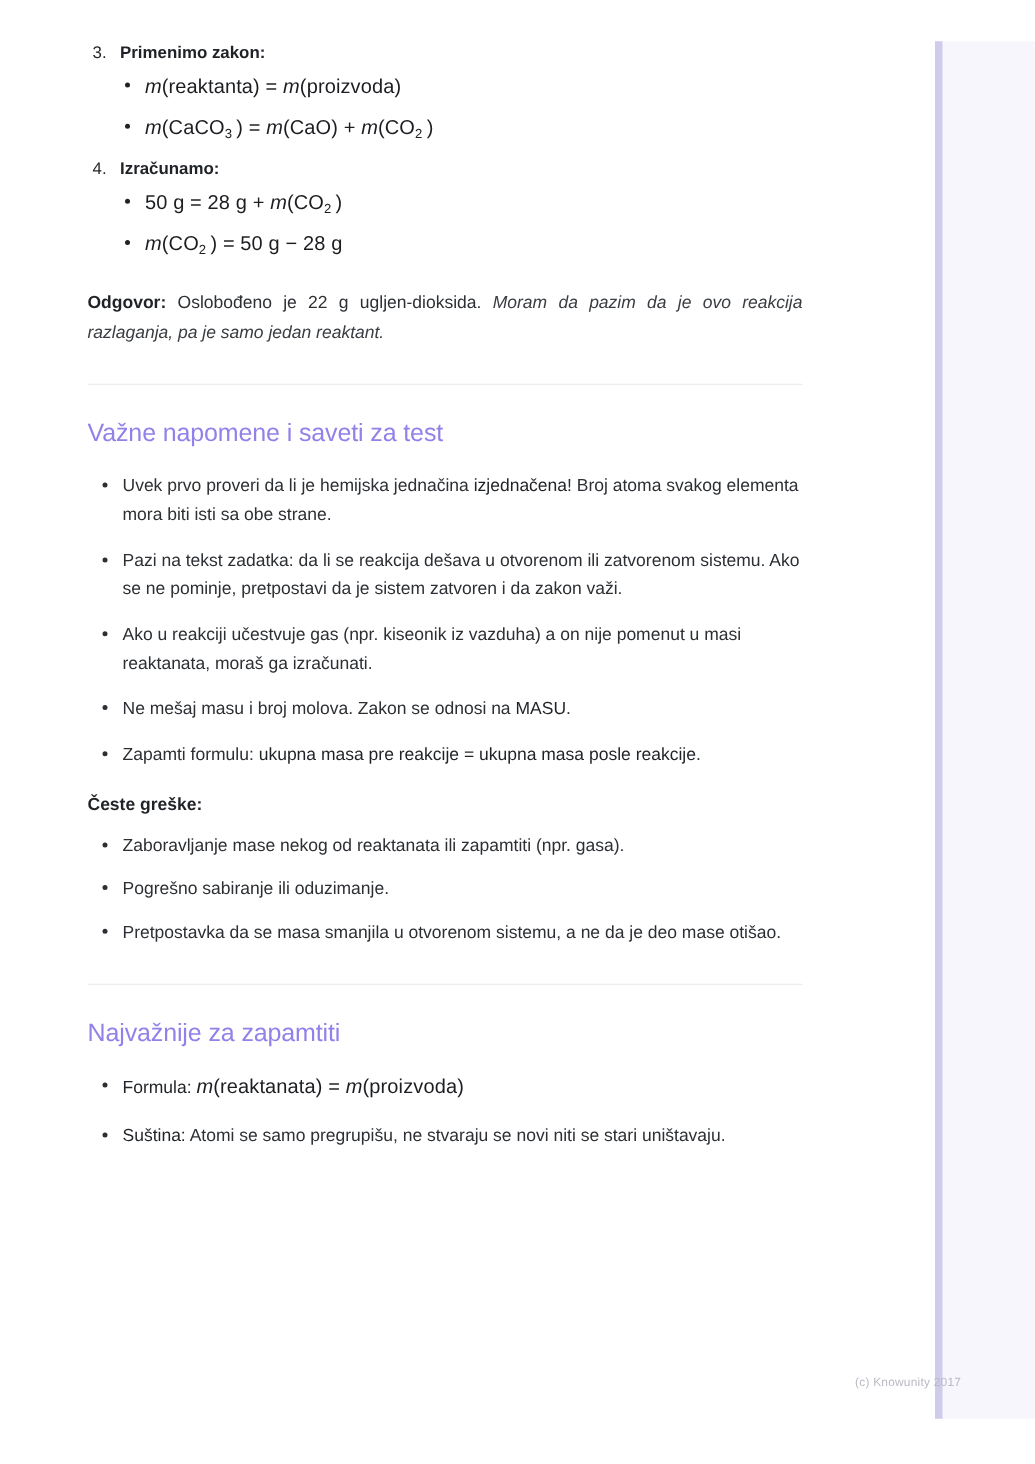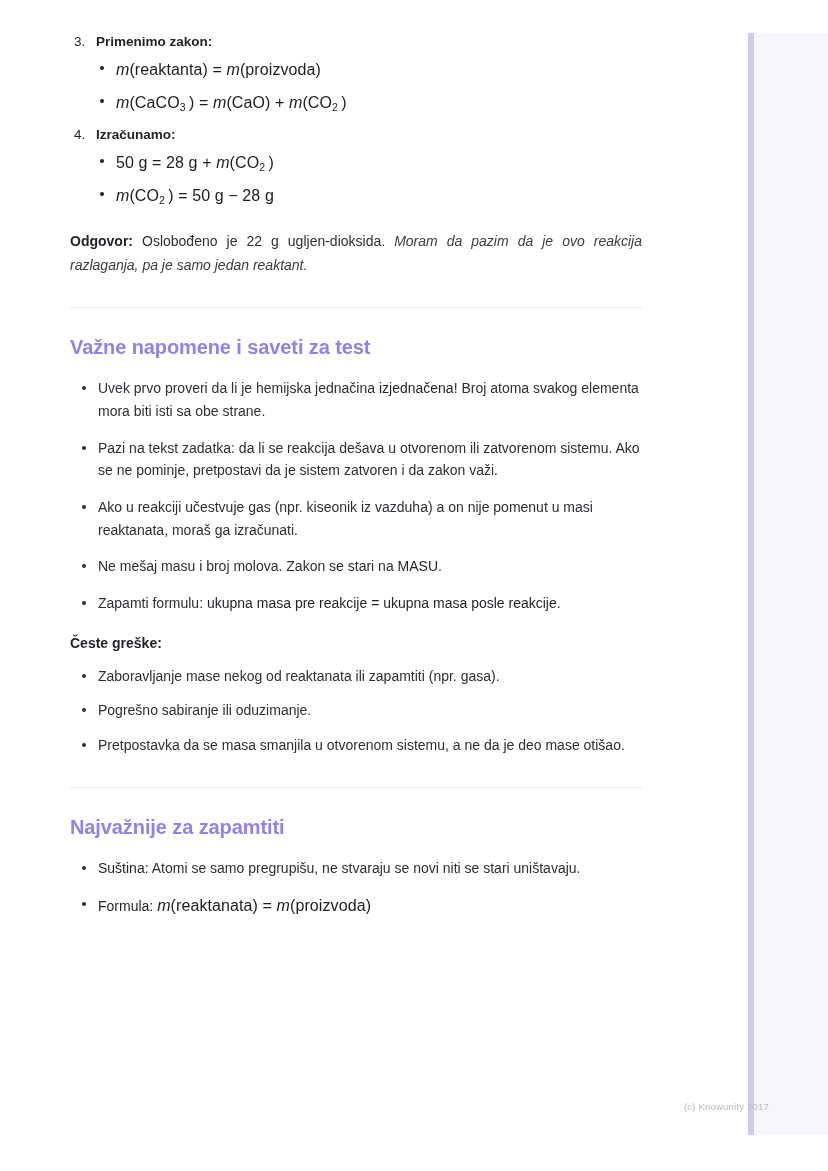--- a/index.html
+++ b/index.html
@@ -109,21 +109,21 @@
     margin: 30px 0 0 0;
     height: 1px;
     background: #ececec;
     border: 0;
   }
 
   
   .section-title {
     margin: 28px 0 18px 0;
     font-size: 20px;
-    font-weight: 700;
+    font-weight: 400;
     color: #9181e8;
     letter-spacing: -0.1px;
   }
 
   
   ul.bullets {
     list-style: none;
     margin: 0;
     padding: 0 0 0 28px;
   }
@@ -212,43 +212,43 @@
     <li>
       <span>Uvek prvo proveri da li je hemijska jednačina </span><b>izjednačena</b><span>! Broj atoma svakog elementa mora biti isti sa obe strane.</span>
     </li>
     <li>
       <span>Pazi na tekst zadatka: da li se reakcija dešava u otvorenom ili zatvorenom sistemu. Ako se ne pominje, pretpostavi da je sistem zatvoren i da zakon važi.</span>
     </li>
     <li>
       <span>Ako u reakciji učestvuje gas (npr. kiseonik iz vazduha) a on nije pomenut u masi reaktanata, moraš ga izračunati.</span>
     </li>
     <li>
-      <span>Ne mešaj masu i broj molova. Zakon se stari na </span><b>MASU</b><span>.</span>
+      <span>Ne mešaj masu i broj molova. Zakon se odnosi na </span><b>MASU</b><span>.</span>
     </li>
     <li>
       <span>Zapamti formulu: </span><b>ukupna masa pre reakcije = ukupna masa posle reakcije</b><span>.</span>
     </li>
   </ul>
 
   <div class="sub-heading">Česte greške:</div>
 
   <ul class="bullets tight">
     <li>Zaboravljanje mase nekog od reaktanata ili zapamtiti (npr. gasa).</li>
     <li>Pogrešno sabiranje ili oduzimanje.</li>
     <li>Pretpostavka da se masa smanjila u otvorenom sistemu, a ne da je deo mase otišao.</li>
   </ul>
 
   <hr class="divider">
 
   <h2 class="section-title">Najvažnije za zapamtiti</h2>
 
   <ul class="bullets">
     <li>
+      <b>Formula:</b><span> </span><span class="mathline"><span class="mi">m</span>(reaktanata) = <span class="mi">m</span>(proizvoda)</span>
+    </li>
+    <li>
       <b>Suština:</b><span> Atomi se samo pregrupišu, ne stvaraju se novi niti se stari uništavaju.</span>
     </li>
-    <li>
-      <b>Formula:</b><span> </span><span class="mathline"><span class="mi">m</span>(reaktanata) = <span class="mi">m</span>(proizvoda)</span>
-    </li>
   </ul>
 
 </div>
 
 <div class="watermark">(c) Knowunity 2017</div>
 
 </body></html>

